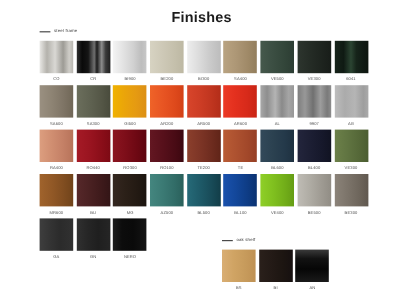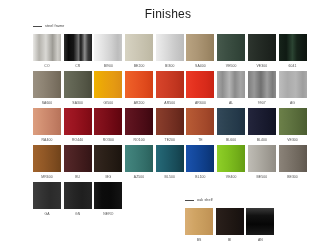--- a/index.html
+++ b/index.html
@@ -10,21 +10,21 @@
     width: 336px;
     height: 252px;
     background: #ffffff;
     font-family: "Liberation Sans", sans-serif;
     overflow: hidden;
     position: relative;
   }
   #page-title {
     text-align: center;
     font-size: 12px;
-    font-weight: normal;
+    font-weight: bold;
     color: #1c1c1c;
     letter-spacing: 0.2px;
     margin: 7px 0 0 0;
     line-height: 14px;
   }
   .section-header {
     display: flex;
     align-items: center;
     gap: 3px;
     height: 9px;

